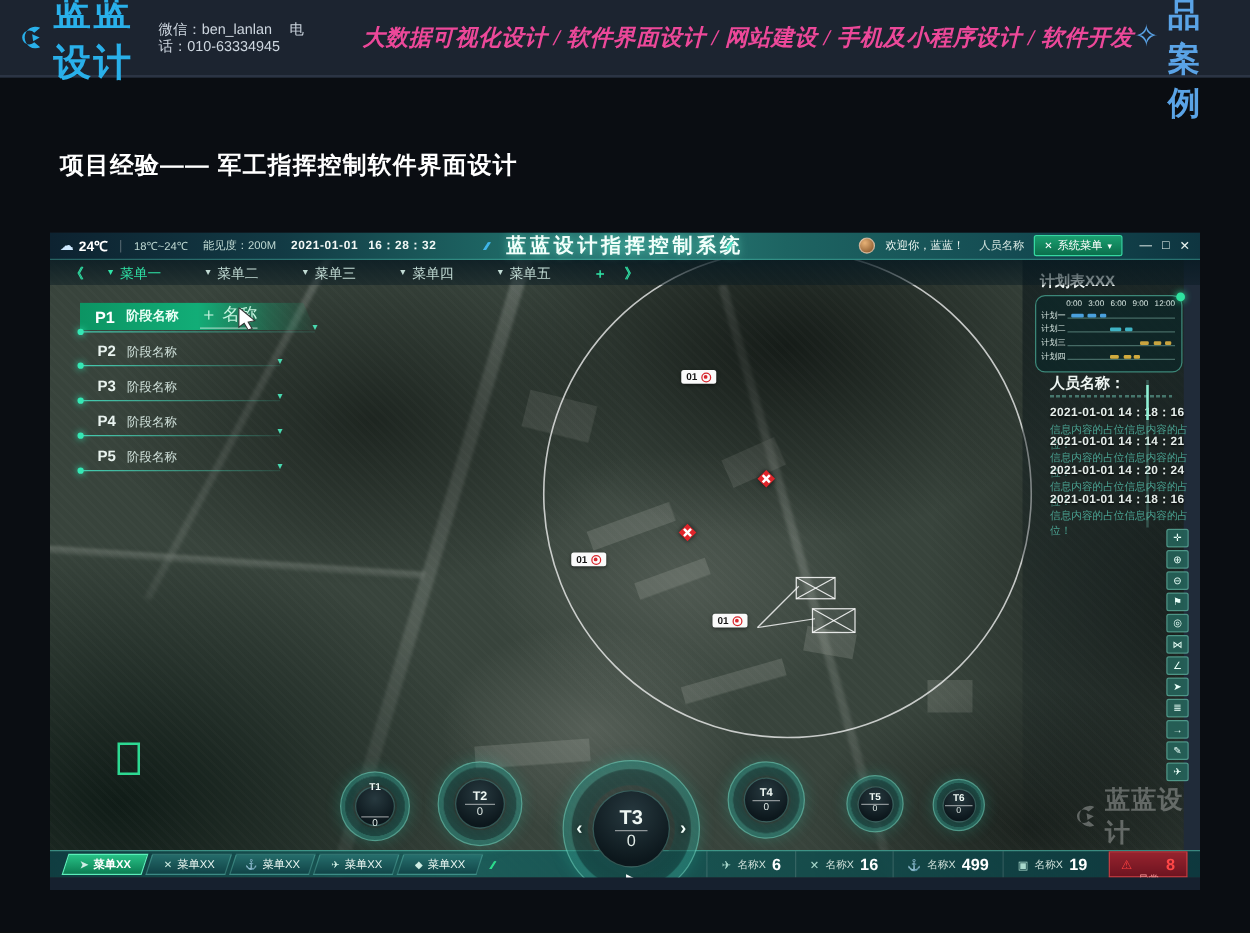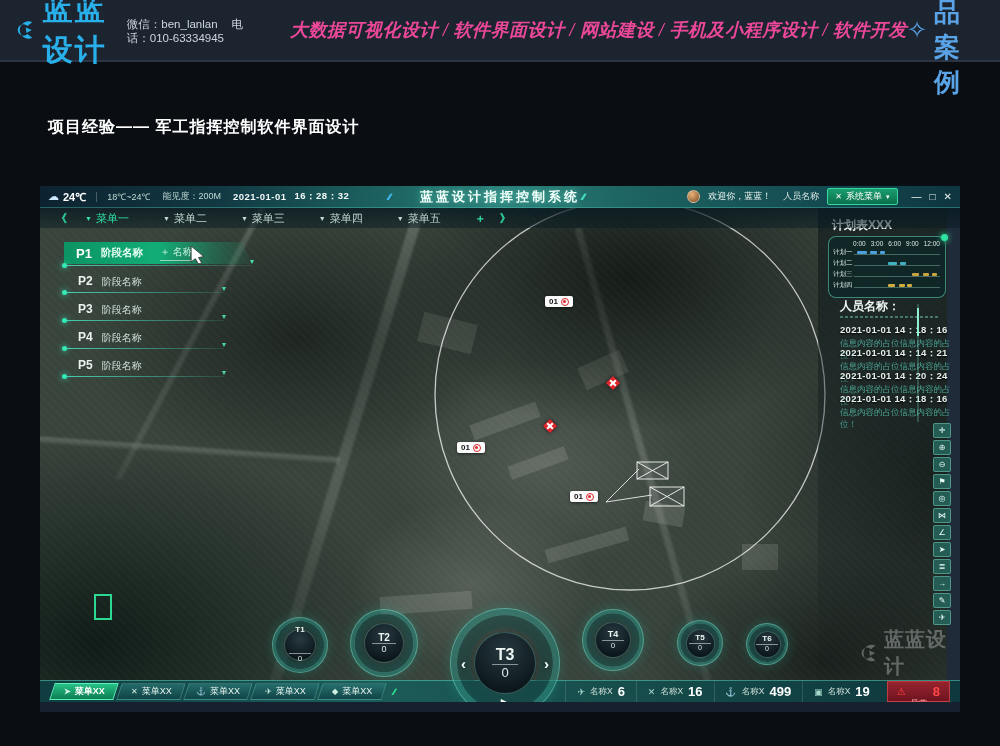--- a/index.html
+++ b/index.html
@@ -15,21 +15,21 @@
   .url-line{font-size:13px;font-weight:bold;color:#fff;}
   .url-arrows{font-size:9px;color:#8498ab;margin-left:8px;letter-spacing:1px;}
   .wechat-line{font-size:11.5px;color:#cdd6df;margin-top:2px;}
   .wechat-line span{margin-right:14px;}
   .services{margin-left:34px;font-family:"Liberation Serif",serif;font-style:italic;font-weight:600;
     font-size:18px;color:#ec4899;letter-spacing:0.5px;white-space:nowrap;}
   .portfolio{margin-left:auto;display:flex;align-items:center;gap:7px;color:#5aa3e6;cursor:pointer;}
   .p-icon{font-size:24px;line-height:1;}
   .p-label{font-size:26px;font-weight:bold;letter-spacing:2px;}
 
-  .page-title{position:absolute;left:48px;top:106px;font-size:16px;font-weight:800;color:#ffffff;letter-spacing:1px;}
+  .page-title{position:absolute;left:48px;top:106px;font-size:19px;font-weight:800;color:#ffffff;letter-spacing:1px;}
 
   
   .app{position:absolute;left:40px;top:186px;width:920px;height:526px;background:#10161e;overflow:hidden;}
 
   
   .map{position:absolute;left:0;top:22px;width:920px;height:494px;overflow:hidden;background:#3b443d;}
   .map::before{content:'';position:absolute;inset:0;z-index:2;pointer-events:none;
     background:
       radial-gradient(ellipse 340px 220px at 64% 14%, rgba(8,12,10,0.72), transparent 70%),
       radial-gradient(ellipse 300px 190px at 28% 26%, rgba(12,17,14,0.6), transparent 70%),
@@ -75,21 +75,21 @@
   
   .topbar{position:absolute;left:0;top:0;width:920px;height:22px;z-index:10;display:flex;align-items:center;
     font-size:9px;color:#cfe3dd;padding:0 8px;
     background:linear-gradient(90deg,#0d2230 0%,#123a44 20%,#1d6462 38%,#2b7d78 50%,#1d6462 64%,#144b52 84%,#0e3540 100%);
     border-bottom:1px solid rgba(90,220,195,0.35);}
   .tb-weather{font-size:11px;color:#cfe9ff;margin-right:4px;}
   .tb-temp{font-size:11px;font-weight:bold;color:#fff;margin-right:10px;}
   .tb-div{width:1px;height:10px;background:rgba(255,255,255,0.25);margin:0 10px 0 0;}
   .tb-info{margin-right:12px;color:#bed8d2;}
   .tb-dt{font-weight:bold;color:#f2f8f6;font-size:9.5px;letter-spacing:0.5px;margin-right:8px;}
-  .tb-title{position:absolute;left:50%;top:50%;transform:translate(-50%,-50%);font-size:13px;font-weight:bold;
+  .tb-title{position:absolute;left:50%;top:50%;transform:translate(-50%,-50%);font-size:16px;font-weight:bold;
     letter-spacing:3px;color:#f2fffb;text-shadow:0 0 8px rgba(120,255,220,0.6);}
   .tb-deco{position:absolute;top:50%;transform:translateY(-50%);font-size:9px;font-weight:bold;letter-spacing:-1px;}
   .deco-l{left:calc(50% - 112px);color:#41b9ef;} .deco-r{left:calc(50% + 82px);color:#49e0c4;}
   .tb-right{margin-left:auto;display:flex;align-items:center;gap:8px;}
   .avatar{width:13px;height:13px;border-radius:50%;border:1px solid rgba(255,255,255,0.45);
     background:radial-gradient(circle at 35% 30%,#e8b277,#7a4b22);}
   .tb-welcome{color:#eef7f3;font-size:9px;}
   .tb-user{color:#d6e6e1;font-size:9px;margin-left:4px;}
   .sysmenu{display:flex;align-items:center;gap:4px;background:linear-gradient(180deg,#1a9e6f,#0b6f4c);
     border:1px solid #35d9a0;border-radius:2px;padding:1px 7px;color:#fff;font-size:9px;cursor:pointer;}
@@ -106,21 +106,21 @@
   .menu-item.active{color:#2fe3a6;}
   .menu-add{color:#2fe3a6;font-weight:bold;margin-right:14px;cursor:pointer;}
 
   
   .stage-active{position:absolute;left:24px;top:56px;width:188px;height:22px;z-index:7;display:flex;align-items:center;
     gap:9px;padding-left:12px;cursor:pointer;
     background:linear-gradient(90deg,#0c9463 0%,#12ad77 50%,rgba(18,173,119,0.35) 80%,rgba(18,173,119,0.05));
     clip-path:polygon(0 0,95% 0,100% 100%,0 100%);}
   .sa-id{font-size:13px;font-weight:bold;color:#fff;}
   .sa-label{font-size:10.5px;color:#eafff6;font-weight:bold;}
-  .sa-extra{font-size:10px;color:#c6f5e0;margin-left:8px;border-bottom:1px solid rgba(255,255,255,0.55);padding-bottom:1px;}
+  .sa-extra{font-size:14px;color:#c6f5e0;margin-left:8px;border-bottom:1px solid rgba(255,255,255,0.55);padding-bottom:1px;}
   .stage-under{position:absolute;left:24px;height:1px;z-index:7;width:160px;
     background:linear-gradient(90deg,rgba(70,220,190,0.9),rgba(70,220,190,0.12));}
   .stage-under::before{content:'';position:absolute;left:-2px;top:-2px;width:5px;height:5px;border-radius:50%;
     background:#35e8b5;box-shadow:0 0 6px #35e8b5;}
   .stage-under::after{content:'▾';position:absolute;right:-2px;top:-8px;color:#49d9b0;font-size:8px;}
   .stage-row{position:absolute;left:38px;z-index:7;display:flex;align-items:baseline;gap:9px;cursor:pointer;}
   .sr-id{font-size:12px;font-weight:bold;color:#e9f3ef;}
   .sr-label{font-size:10px;color:#cfe0da;}
 
   

